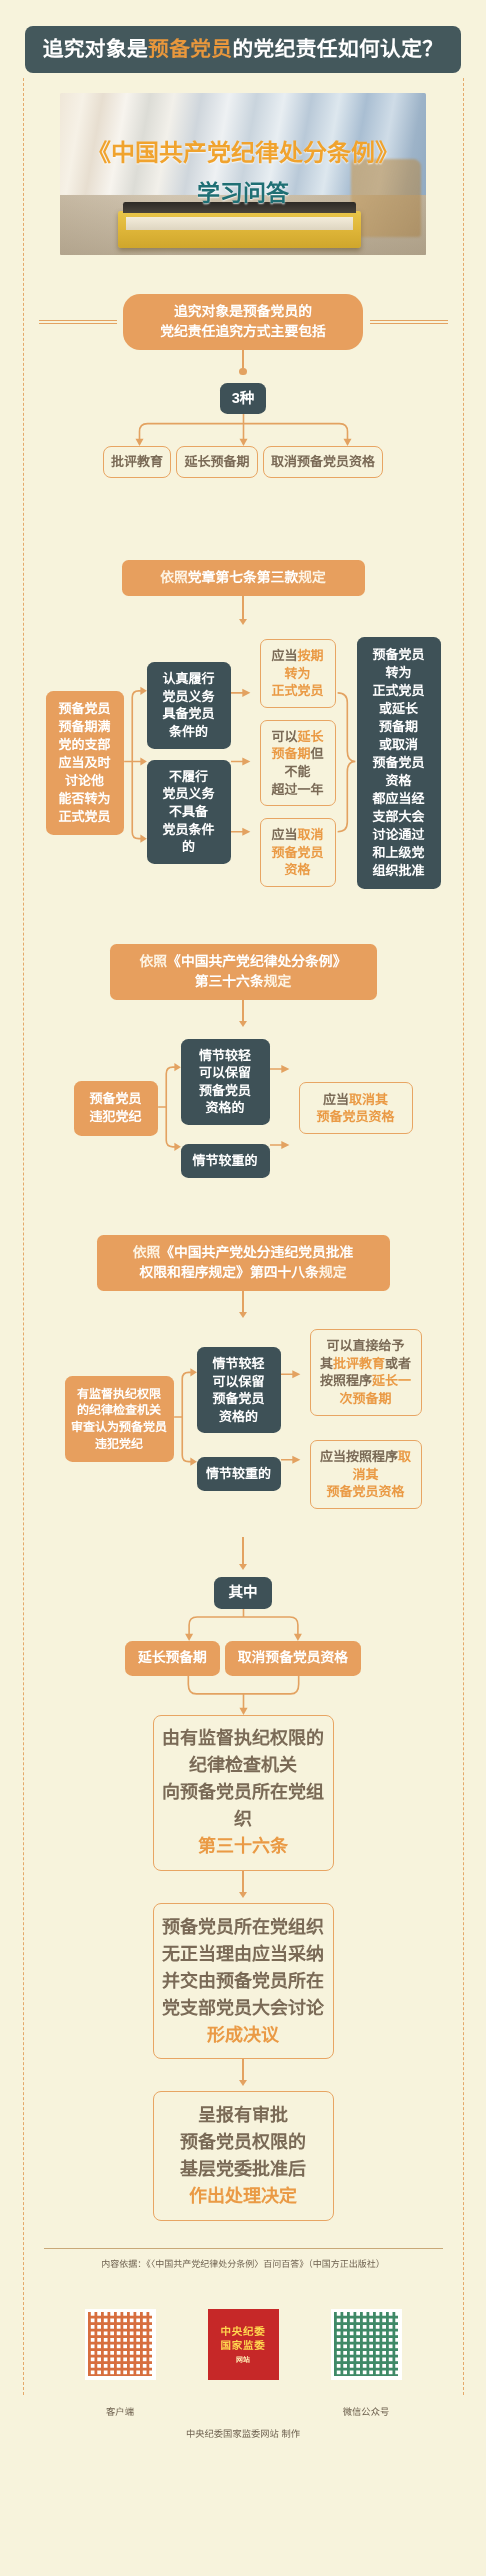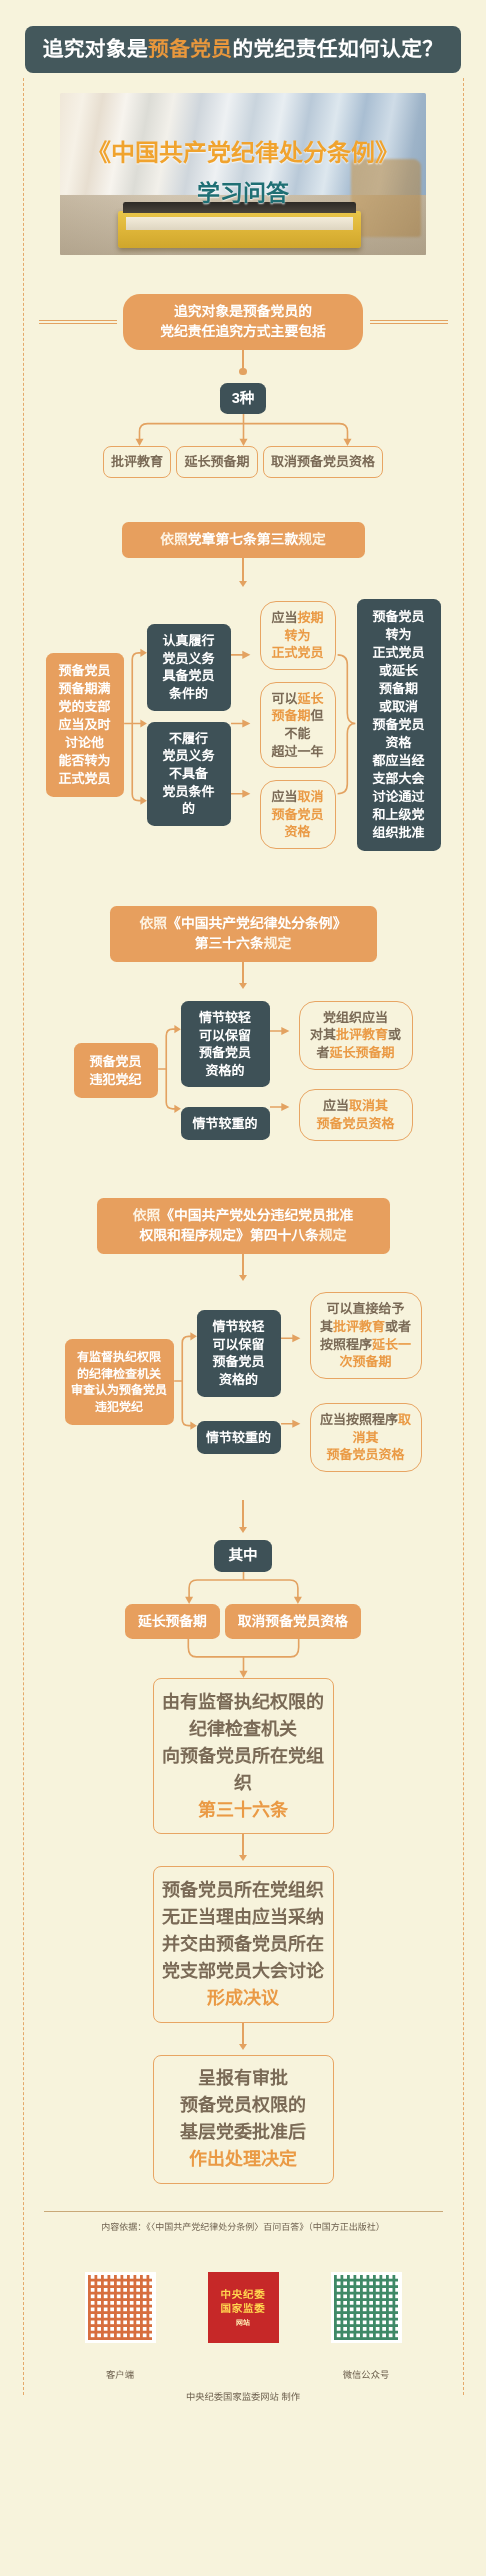--- a/index.html
+++ b/index.html
@@ -256,21 +256,21 @@
     color: #fff;
     border-radius: 7.3px;
     font-size: 13px;
     font-weight: bold;
     padding: 8px 4.9px;
     text-align: center;
     line-height: 1.35;
   }
   .right-box {
     border: 1.6px solid #e8a563;
-    border-radius: 16px;
+    border-radius: 7px;
     color: #7a6a56;
     font-size: 13px;
     font-weight: bold;
     padding: 7.3px 4.9px;
     text-align: center;
     line-height: 1.35;
     margin-left: 8px;
   }
   .right-box .hl { color: #ea9a45; }
   .left-box {
@@ -434,21 +434,21 @@
     <polygon points="300,40 295,31 305,31" fill="#e3a261"></polygon>
   </svg>
 
   <div class="three-row">
     <div class="outline-pill">批评教育</div>
     <div class="outline-pill">延长预备期</div>
     <div class="outline-pill">取消预备党员资格</div>
   </div>
 
   <div style="text-align:center;margin-top:44px;">
-    <span class="orange-head" style="display:inline-block;width:243px;">
+    <span class="orange-head" style="display:inline-block;width:243px;margin-top:38px;">
       <span class="cream">依照</span><span class="wt">党章第七条第三款</span><span class="cream">规定</span>
     </span>
   </div>
 
   <div class="connector-v" style="height:23px;"></div>
   <div class="arrow-down"></div>
 
   <div class="matrix">
     <div class="col-left">
       <div class="left-box" style="white-space:pre-line;">预备党员
@@ -556,24 +556,20 @@
     </div>
     <div class="col-arrow">
       <svg width="21" height="122" viewBox="0 0 26 150">
         <path d="M0 28 H16 M0 122 H16" stroke="#e3a261" stroke-width="2" fill="none"></path>
         <polygon points="24,28 14,23 14,33" fill="#e3a261"></polygon>
         <polygon points="24,122 14,117 14,127" fill="#e3a261"></polygon>
       </svg>
     </div>
     <div class="col-right" style="gap:19.4px;width:122px;">
       <div class="right-box">
-        <span style="white-space:pre-line;">党组织应当
-对其</span><span class="hl">批评教育</span><span>或者</span><span class="hl">延长预备期</span>
-      </div>
-      <div class="right-box">
         <span>应当</span><span class="hl" style="white-space:pre-line;">取消其
 预备党员资格</span>
       </div>
     </div>
   </div>
 
   <div style="text-align:center;margin-top:57px;">
     <span class="orange-head" style="display:inline-block;width:293px;">
       <span class="cream">依照</span><span class="wt">《中国共产党处分违纪党员批准</span><br>
       <span class="wt">权限和程序规定》第四十八条</span><span class="cream">规定</span>

